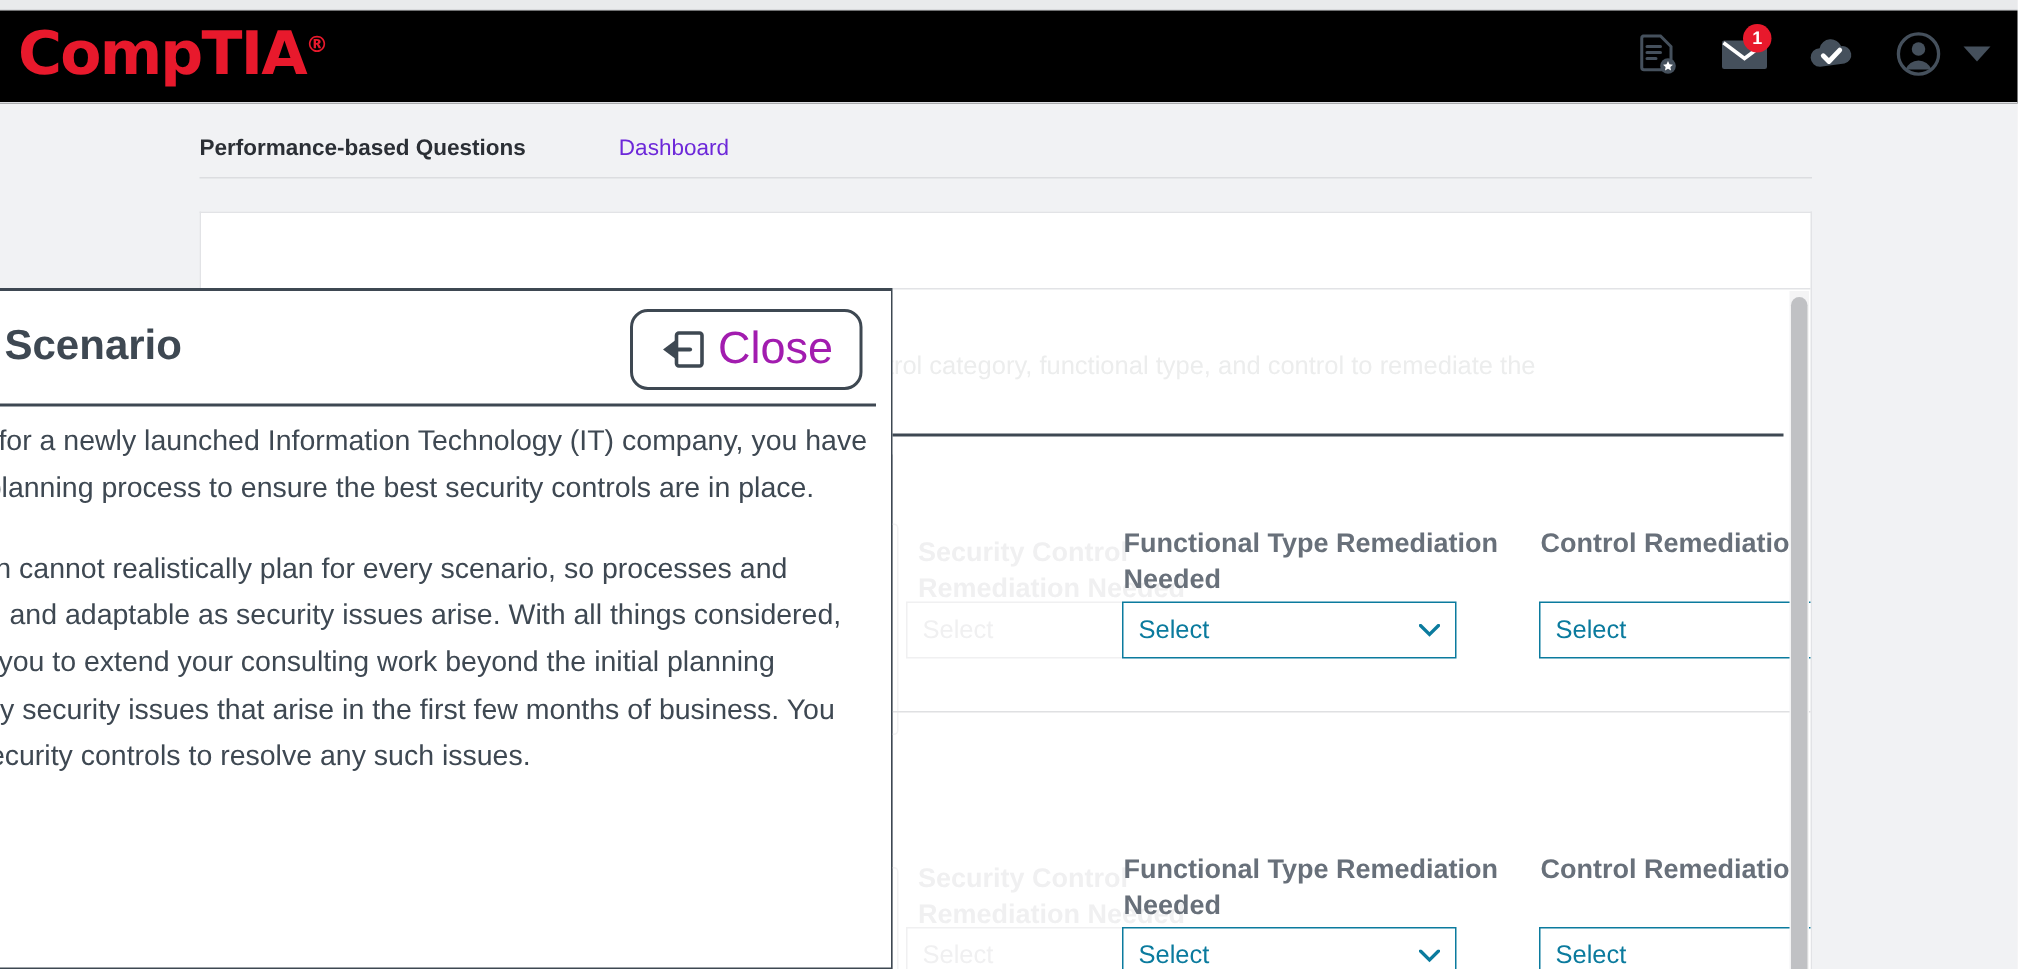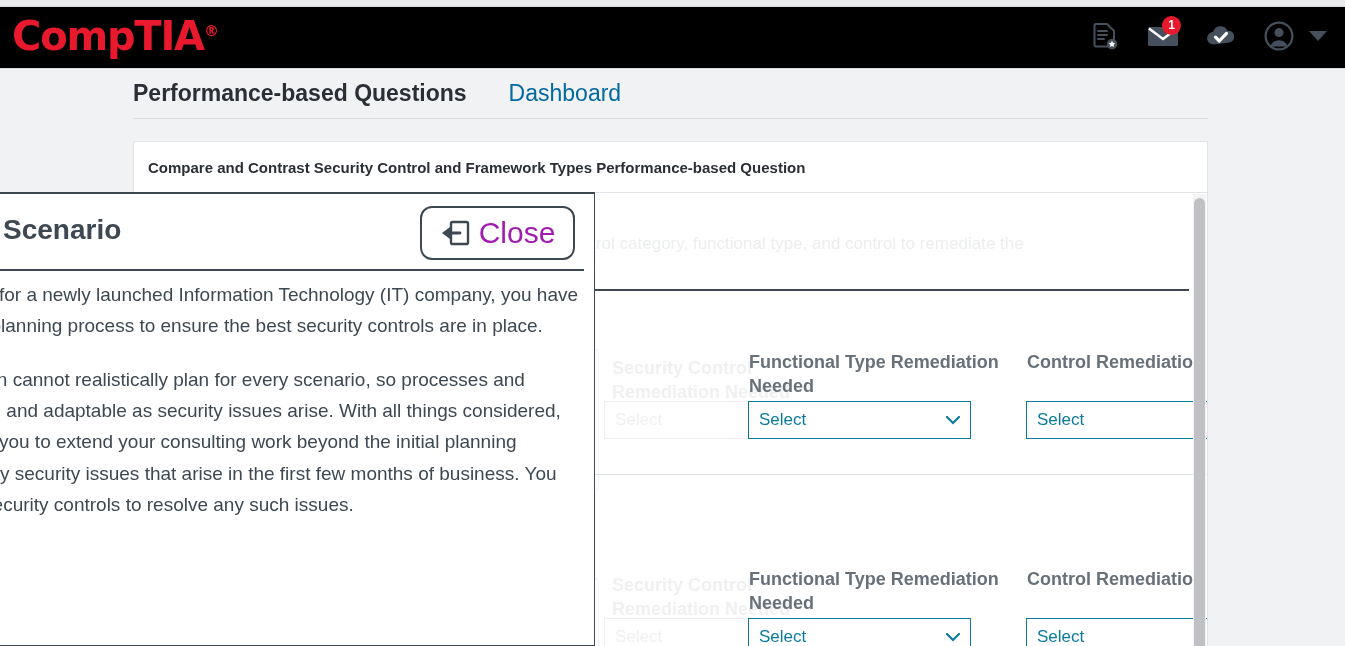--- a/index.html
+++ b/index.html
@@ -71,33 +71,33 @@
 
   
   .tabbar {
     position: absolute;
     left: 133px; top: 78px;
     width: 1075px; height: 41px;
     border-bottom: 1px solid #dcdde0;
     display: flex; align-items: flex-end;
   }
   .tab {
-    font-size: 23px;
+    font-size: 15px;
     padding-bottom: 11px;
     cursor: pointer;
     white-space: nowrap;
   }
   .tab.active {
     font-weight: 700;
     color: #2b2f35;
     margin-left: 0px;
   }
   .tab.inactive {
-    color: #0369a1;
-    margin-left: 42px;
+    color: #6d28d9;
+    margin-left: 62px;
     font-weight: 400;
   }
 
   
   .card {
     position: absolute;
     left: 133px; top: 141px;
     width: 1075px; height: 505px;
     background: #ffffff;
     border: 1px solid #e2e3e6;
@@ -336,21 +336,20 @@
   </div>
 </div>
 
 <div class="tabbar">
   <div class="tab active">Performance-based Questions</div>
   <div class="tab inactive">Dashboard</div>
 </div>
 
 <div class="card">
 
-  <div class="card-title">Compare and Contrast Security Control and Framework Types Performance-based Question</div>
   <div class="card-divider"></div>
 
   <div class="scrollregion">
 
     <div class="bg-instructions">
       <div class="bg-head">Instructions</div>
       <div class="bg-sub">Use the dropdown menus to select the correct security control category, functional type, and control to remediate the security issue described in each scenario.</div>
     </div>
     <div class="bg-hr"></div>
 

